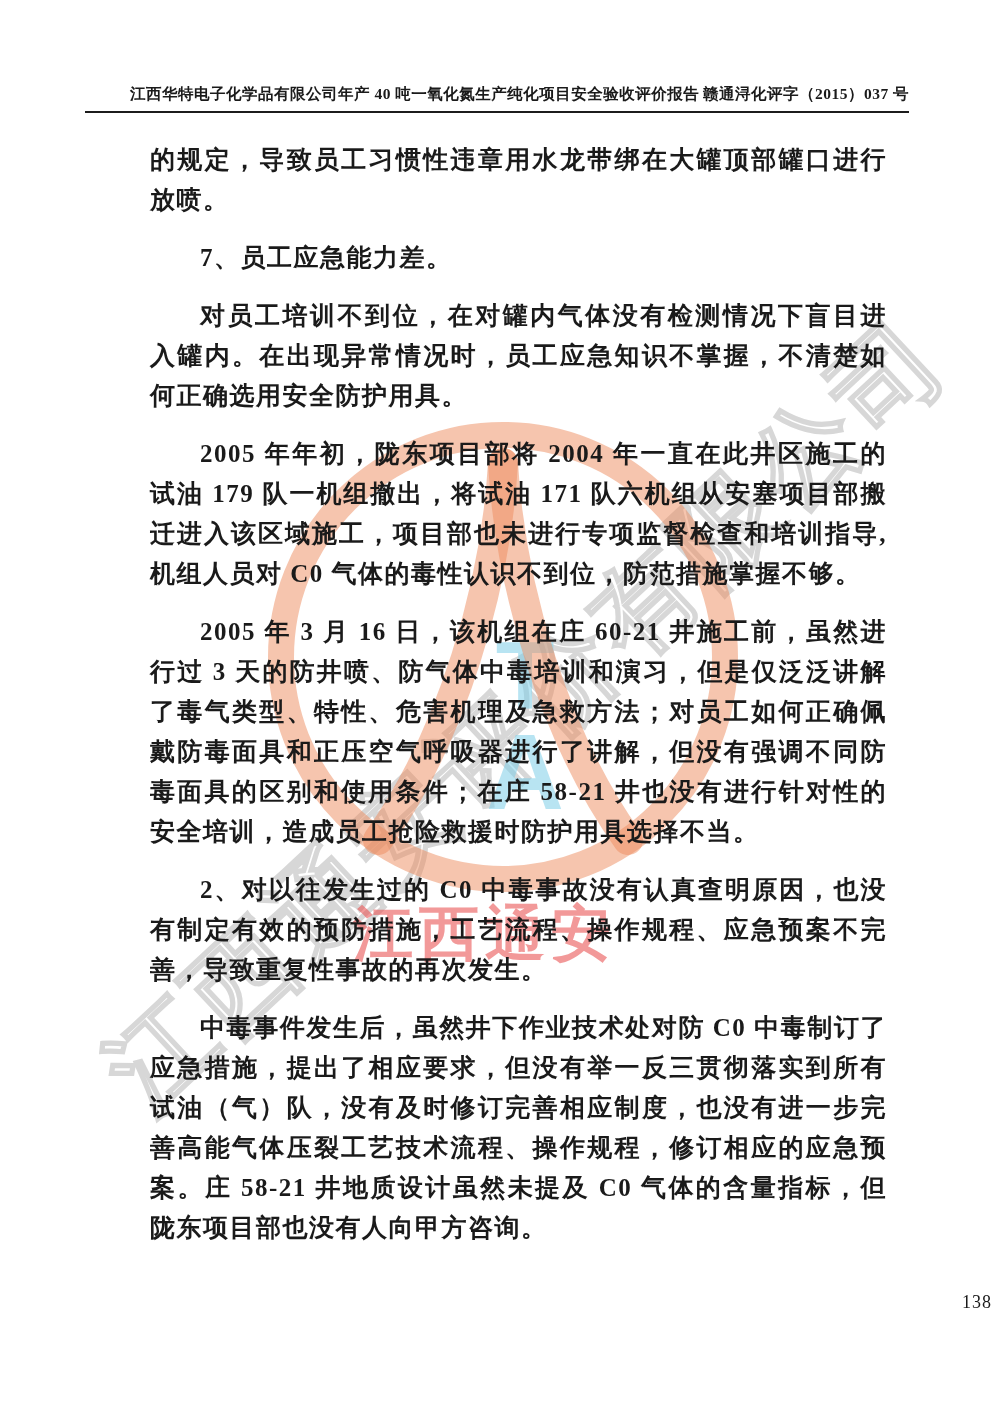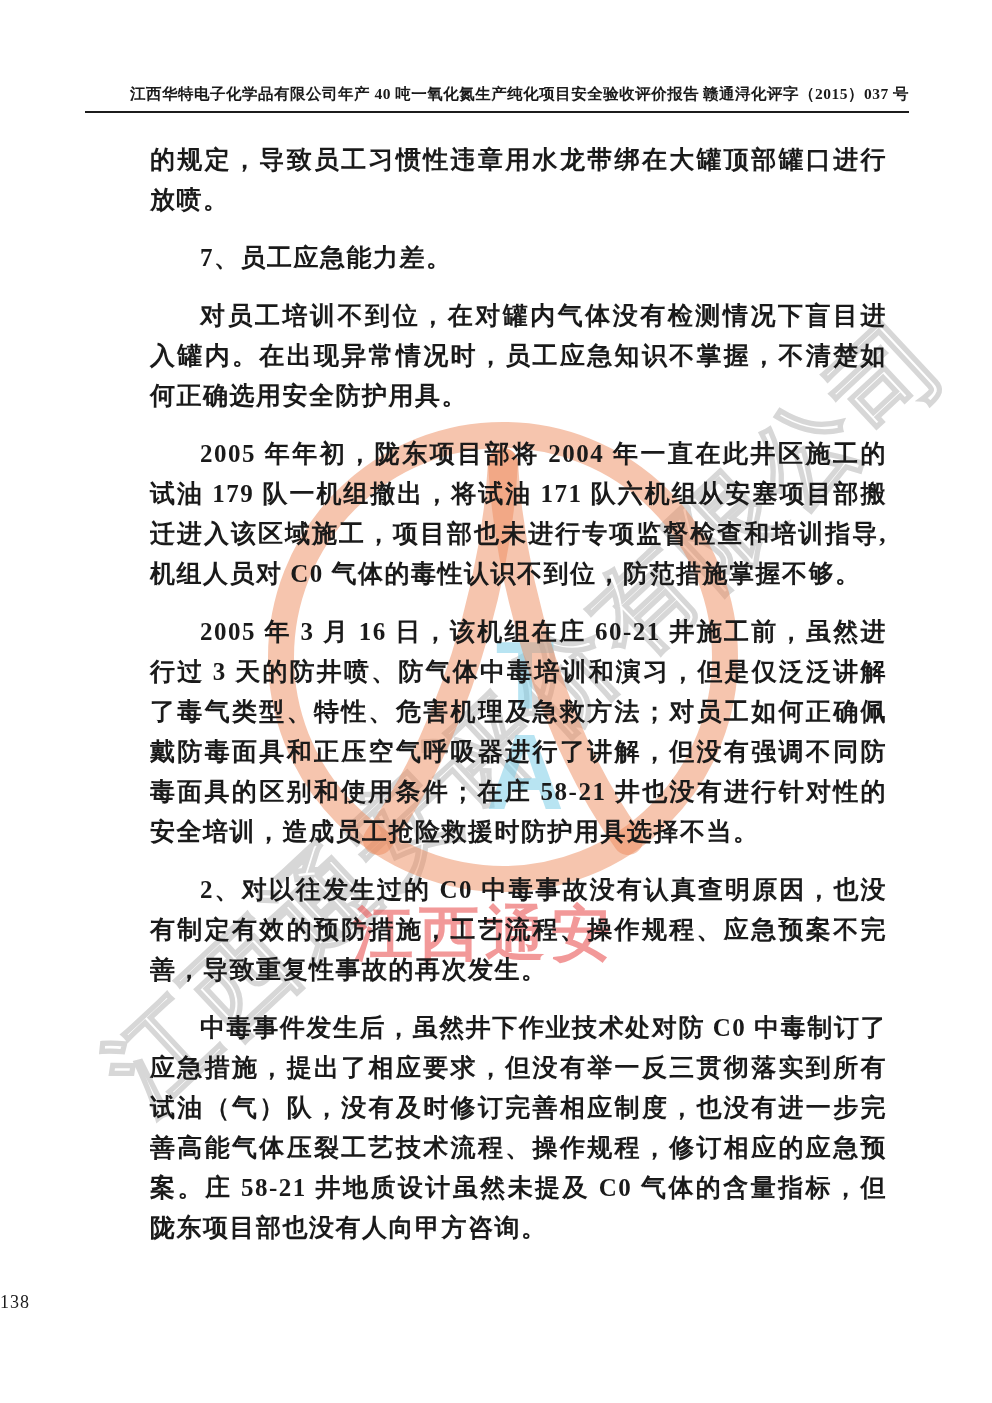--- a/index.html
+++ b/index.html
@@ -49,21 +49,21 @@
     position:absolute; top:122px; left:132px; width:773px; z-index:5;
     font-size:25px; line-height:40px; letter-spacing:1.5px;
     text-align:justify;
   }
   .body-text p { margin:18px; padding:0; text-indent:2em;font-weight:bold; }
   .body-text p.no-indent { text-indent:0; }
 
   
   .footer {
     position:absolute; top:1292px; left:0; width:992px; z-index:5;
-    text-align:left; font-size:18px; letter-spacing:1px;
+    text-align:right; font-size:18px; letter-spacing:1px;
   }
 </style>
 </head>
 <body>
 
 <div class="page">
 
   <div class="header">
     <span>江西华特电子化学品有限公司年产 40 吨一氧化氮生产纯化项目安全验收评价报告</span>
     <span>赣通浔化评字（2015）037 号</span>

